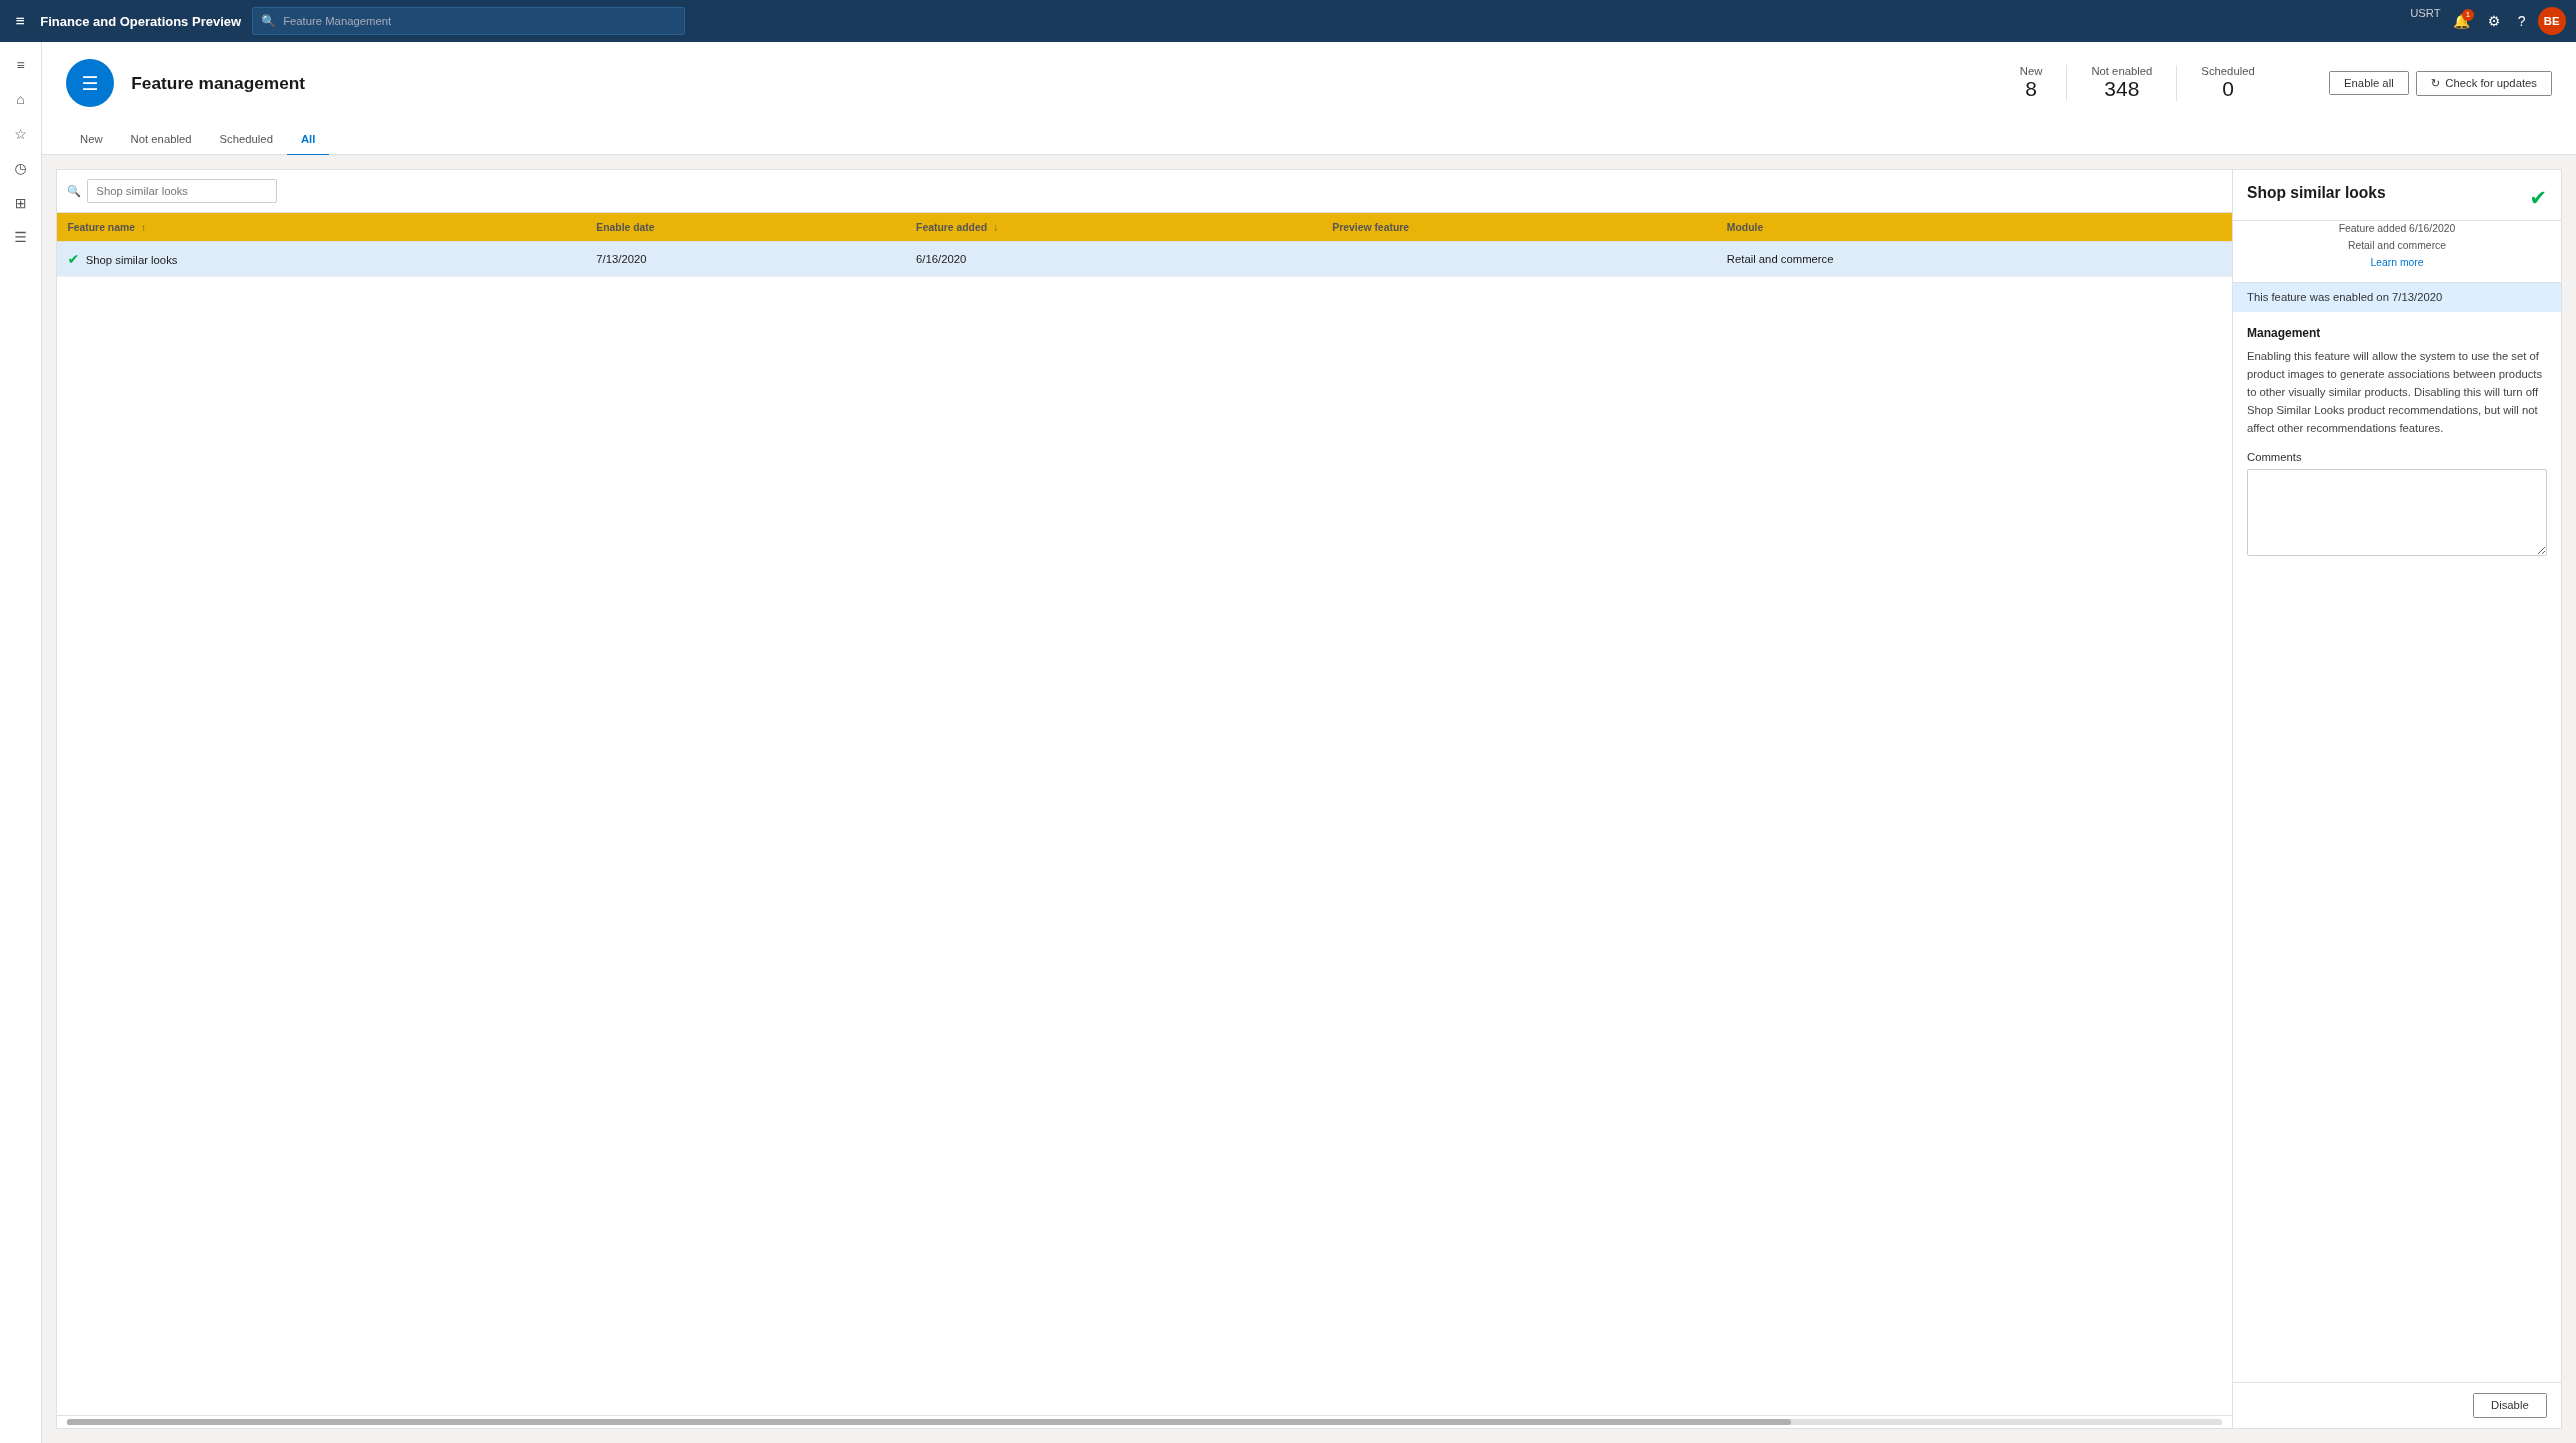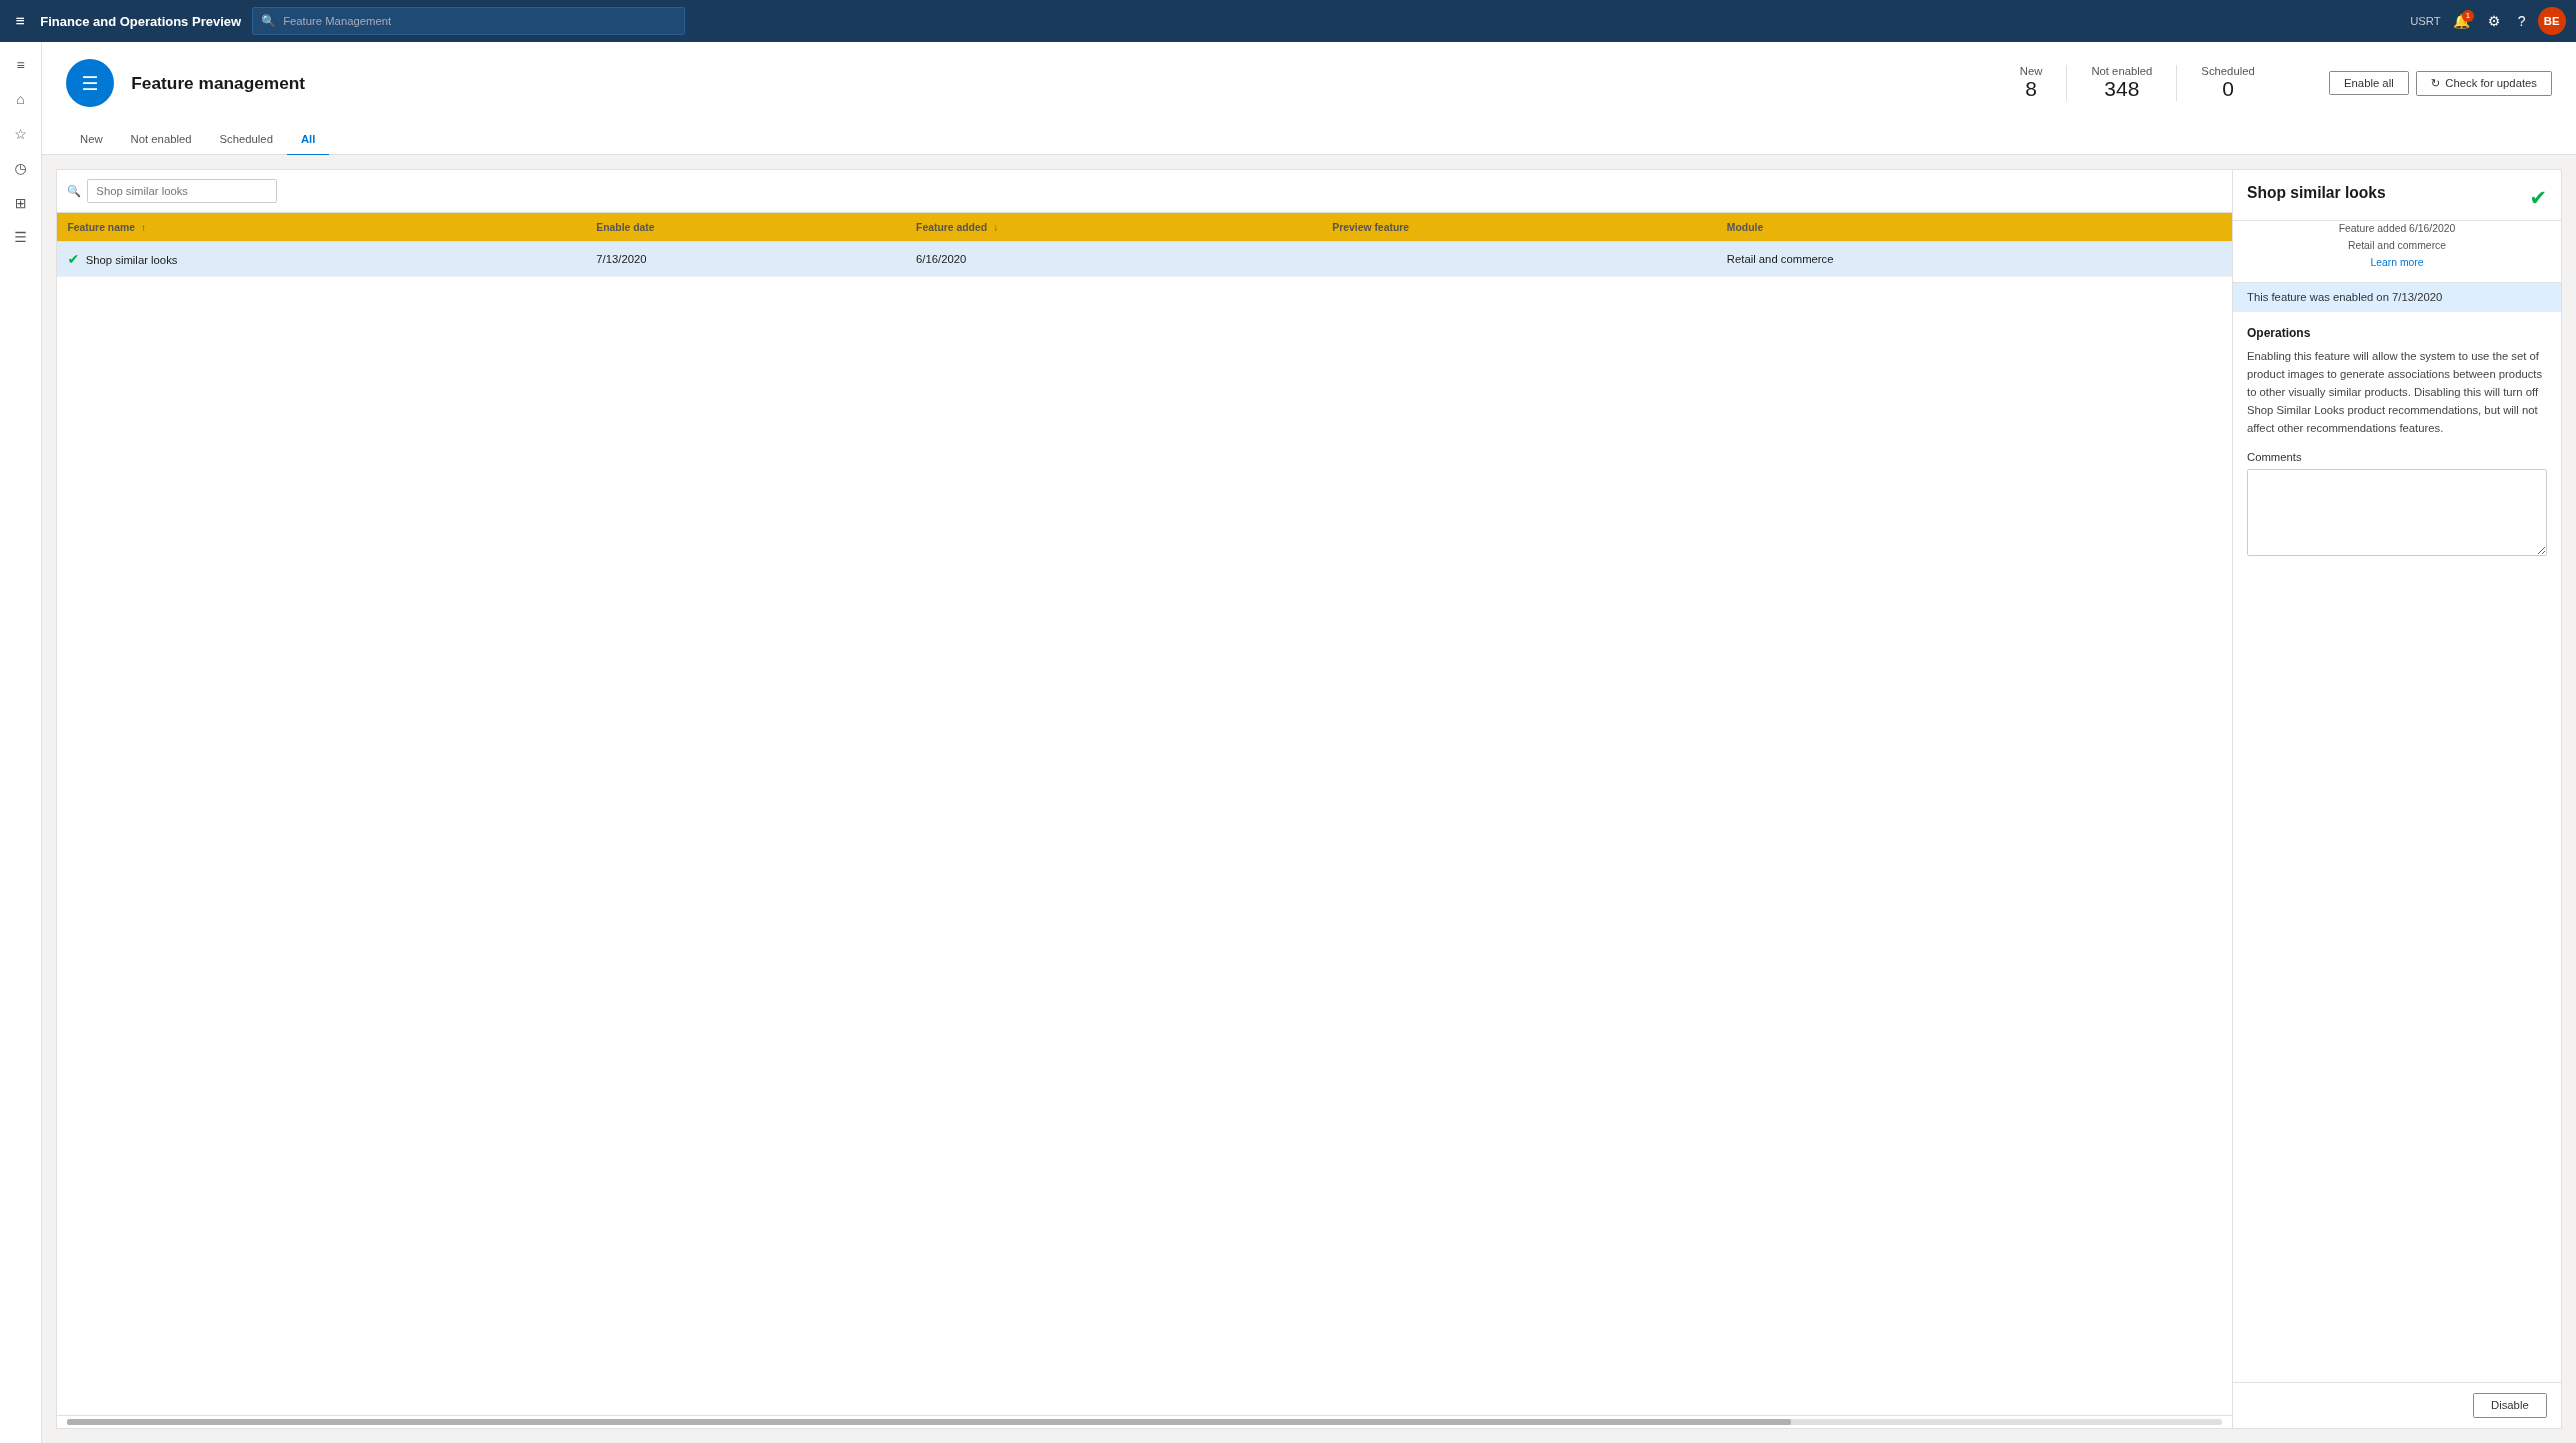--- a/index.html
+++ b/index.html
@@ -42,21 +42,20 @@
       background: transparent;
       border: none;
       outline: none;
       color: #ccc;
       font-size: 11.3px;
       width: 100%;
     }
     .top-nav .search-bar input::placeholder { color: #aab; }
     .top-nav .nav-icons {
       display: flex;
-      align-items: center;
       gap: 7px;
       margin-left: auto;
     }
     .top-nav .nav-icon-btn {
       color: white;
       background: none;
       border: none;
       cursor: pointer;
       padding: 5.2px;
       font-size: 14px;
@@ -584,21 +583,21 @@
 
         <div class="detail-meta">
           <div>Feature added 6/16/2020</div>
           <div>Retail and commerce</div>
           <a class="learn-more" href="#">Learn more</a>
         </div>
 
         <div class="detail-enabled-notice">This feature was enabled on 7/13/2020</div>
 
         <div class="detail-body">
-          <div class="detail-section-title">Operations</div>
+          <div class="detail-section-title">Management</div>
           <div class="detail-description">Enabling this feature will allow the system to use the set of product images to generate associations between products to other visually similar products. Disabling this will turn off Shop Similar Looks product recommendations, but will not affect other recommendations features.</div>
           <div class="comments-label">Comments</div>
           <textarea class="comments-textarea" style=""></textarea>
         </div>
 
         <div class="detail-footer">
           <button class="btn-disable">Disable</button>
         </div>
       </div>
 

